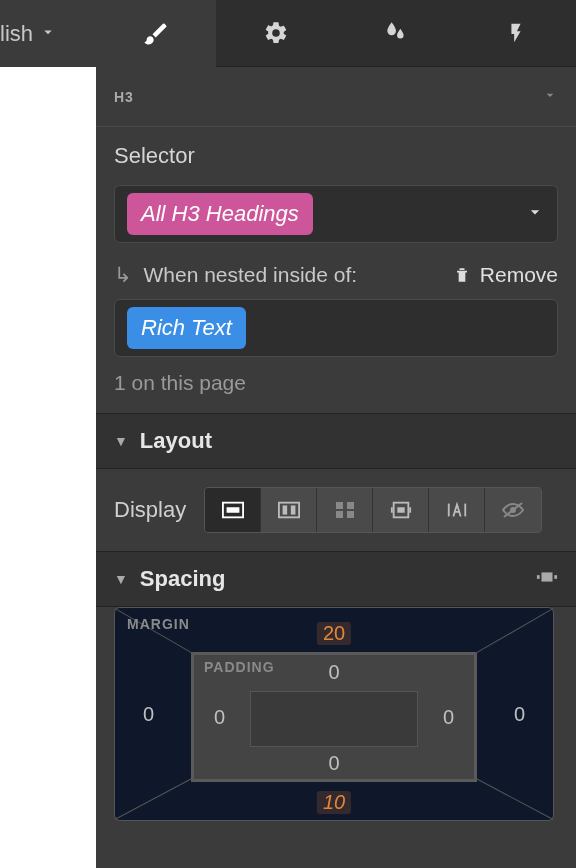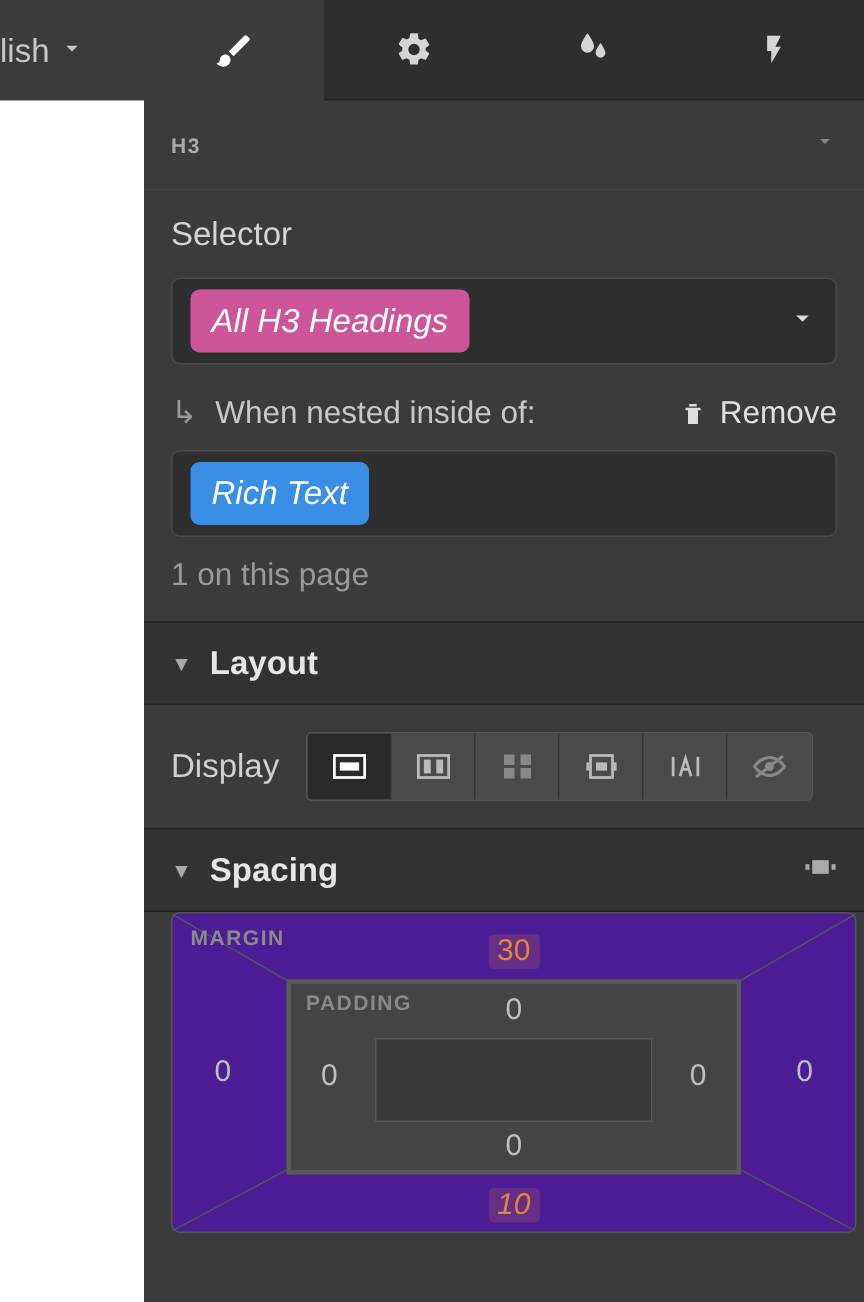--- a/index.html
+++ b/index.html
@@ -178,24 +178,24 @@
     height: 44px;
     display: flex;
     align-items: center;
     justify-content: center;
     background: #4a4a4a;
     border-right: 1px solid #333;
   }
   .seg-btn:last-child { border-right: none; }
   .seg-btn.active { background: #2a2a2a; }
   .spacing-box {
-    margin: 0 5px 18px 18px;
+    margin: 0 22px 18px 18px;
     border: 1px solid #555;
     border-radius: 6px;
-    background: #4c1d95;
+    background: #0f172a;
     position: relative;
     height: 214px;
   }
   .sp-label {
     position: absolute;
     font-size: 14px;
     letter-spacing: 1px;
     color: #8a8a8a;
     font-weight: 700;
   }
@@ -396,21 +396,21 @@
           <rect x="1" y="7" width="3" height="4" fill="#aaa"></rect>
           <rect x="20" y="7" width="3" height="4" fill="#aaa"></rect>
         </svg>
     </span>
   </div>
 
   <div class="spacing-box">
     <span class="diag-bl"></span>
       <span class="diag-br"></span>
     <span class="sp-label m-lbl">MARGIN</span>
-    <span class="sp-val orange m-top">30</span>
+    <span class="sp-val orange m-top">20</span>
     <span class="sp-val m-left">0</span>
     <span class="sp-val m-right">0</span>
     <span class="sp-val orange m-bottom">10</span>
 
     <div class="padding-box">
       <span class="sp-label p-lbl">PADDING</span>
       <span class="sp-val p-top">0</span>
       <span class="sp-val p-left">0</span>
       <span class="sp-val p-right">0</span>
       <span class="sp-val p-bottom">0</span>

